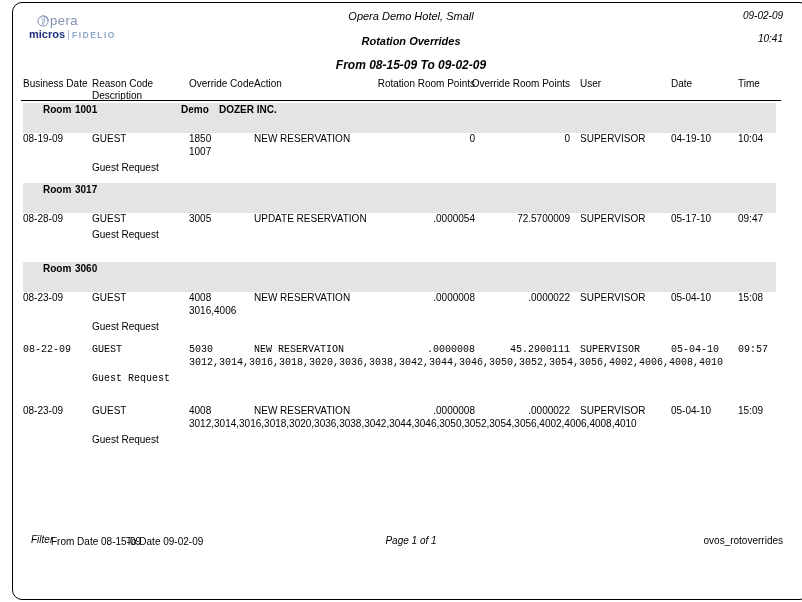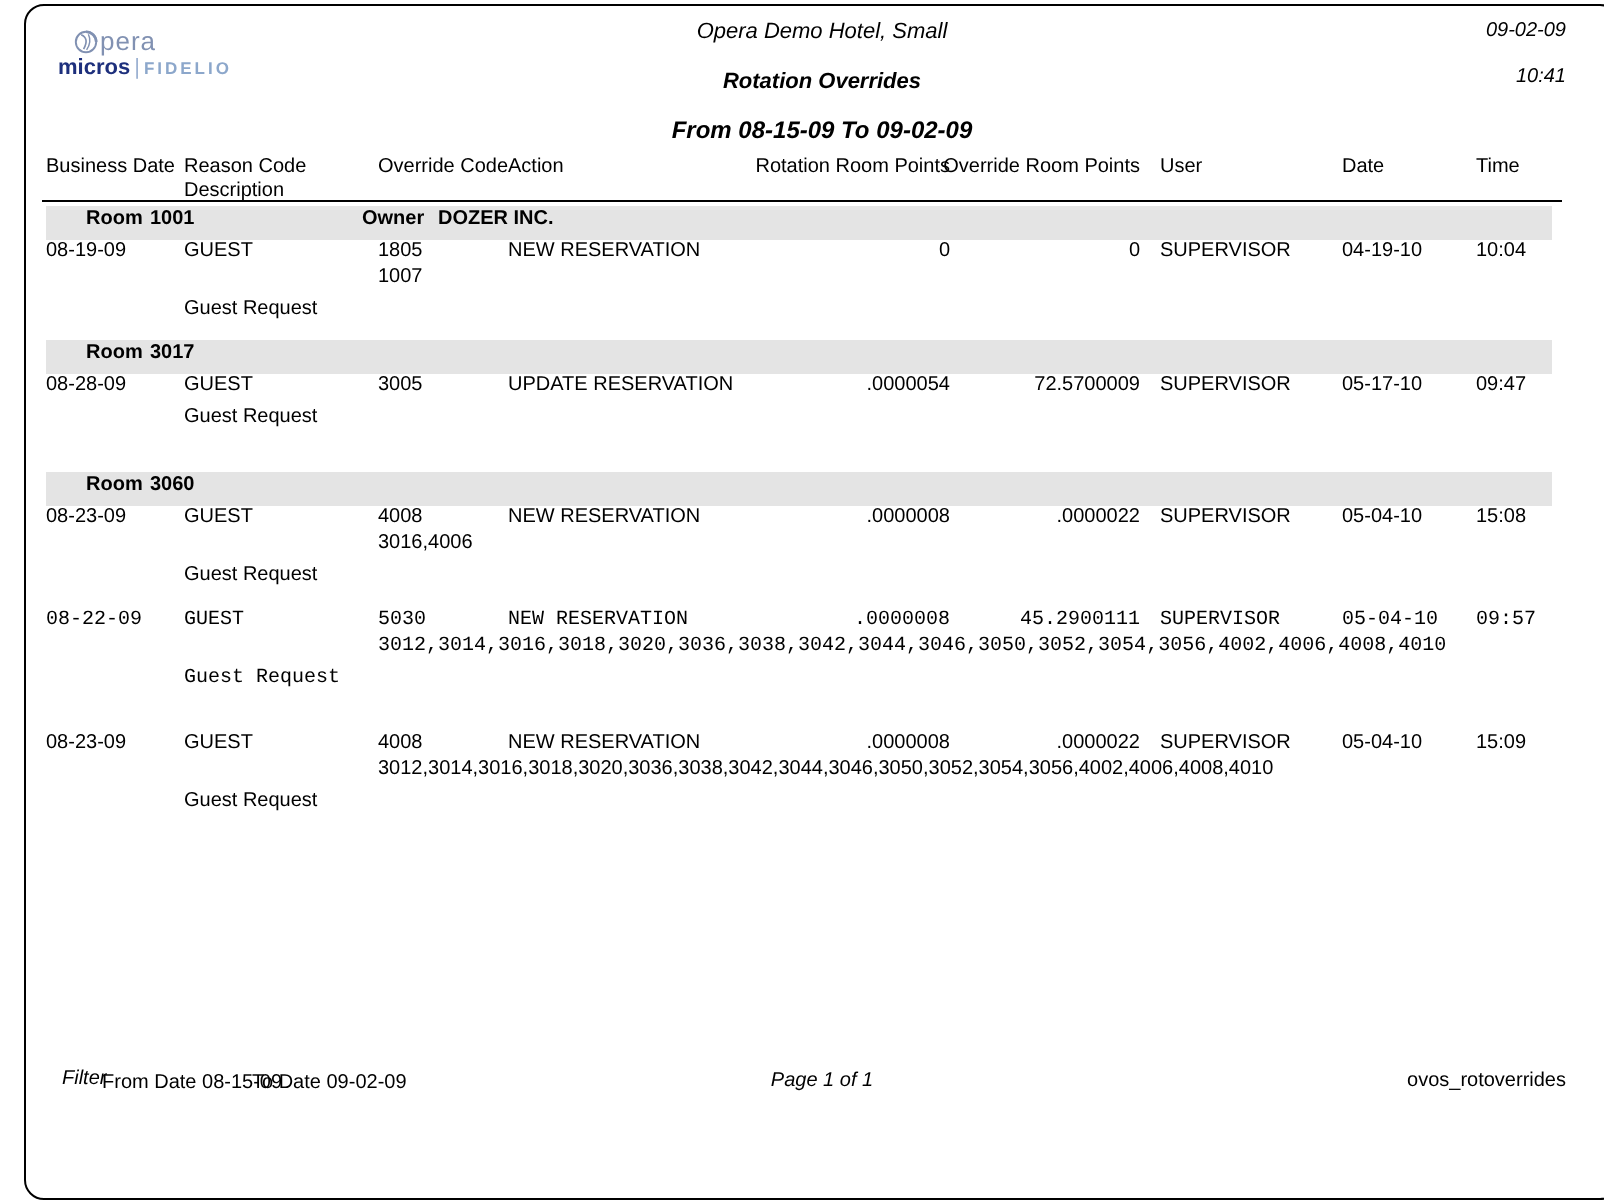--- a/index.html
+++ b/index.html
@@ -26,21 +26,21 @@
   .col-reason{left:79px;}
   .col-oroom{left:176px;}
   .col-action{left:241px;}
   .col-rpts{left:312px;width:150px;text-align:right;}
   .col-opts{left:437px;width:120px;text-align:right;}
   .col-user{left:567px;}
   .col-date{left:658px;}
   .col-time{left:725px;}
   
   .tbody{position:absolute;left:0;top:100px;right:0;font-size:10px;}
-  .group-bar{position:relative;height:17px;background:#e4e4e4;margin-left:10px;width:753px;font-weight:bold;}
+  .group-bar{position:relative;height:30px;background:#e4e4e4;margin-left:10px;width:753px;font-weight:bold;}
   .group-bar .abs{top:1px;}
   .gb-room-label{left:20px;}
   .gb-room-no{left:52px;}
   .gb-owner-label{left:158px;}
   .gb-owner{left:196px;}
   .trow{position:relative;}
   .tline{position:relative;height:13px;}
   .tline .abs{top:0;}
   .desc{margin-top:3px;}
   .mb8{margin-bottom:8px;} .mb4{margin-bottom:20px;} .mb10{margin-bottom:10px;} .mb3{margin-bottom:19px;font-family:Liberation Mono, monospace;}
@@ -80,28 +80,28 @@
   <div class="abs colhead col-user" style="top:75px">User</div>
   <div class="abs colhead col-date" style="top:75px">Date</div>
   <div class="abs colhead col-time" style="top:75px">Time</div>
   <div class="abs rule"></div>
 
   <div class="tbody">
 
     <div class="group-bar">
       <span class="abs gb-room-label">Room</span>
       <span class="abs gb-room-no">1001</span>
-      <span class="abs gb-owner-label">Owner</span>
+      <span class="abs gb-owner-label">Demo</span>
       <span class="abs gb-owner">DOZER INC.</span>
     </div>
     <div class="trow mb8">
       <div class="tline">
         <span class="abs col-bdate">08-19-09</span>
         <span class="abs col-reason">GUEST</span>
-        <span class="abs col-oroom">1805</span>
+        <span class="abs col-oroom">1850</span>
         <span class="abs col-action">NEW RESERVATION</span>
         <span class="abs col-rpts">0</span>
         <span class="abs col-opts">0</span>
         <span class="abs col-user">SUPERVISOR</span>
         <span class="abs col-date">04-19-10</span>
         <span class="abs col-time">10:04</span>
       </div>
       <div class="tline">
         <span class="abs col-oroom">1007</span>
       </div>

